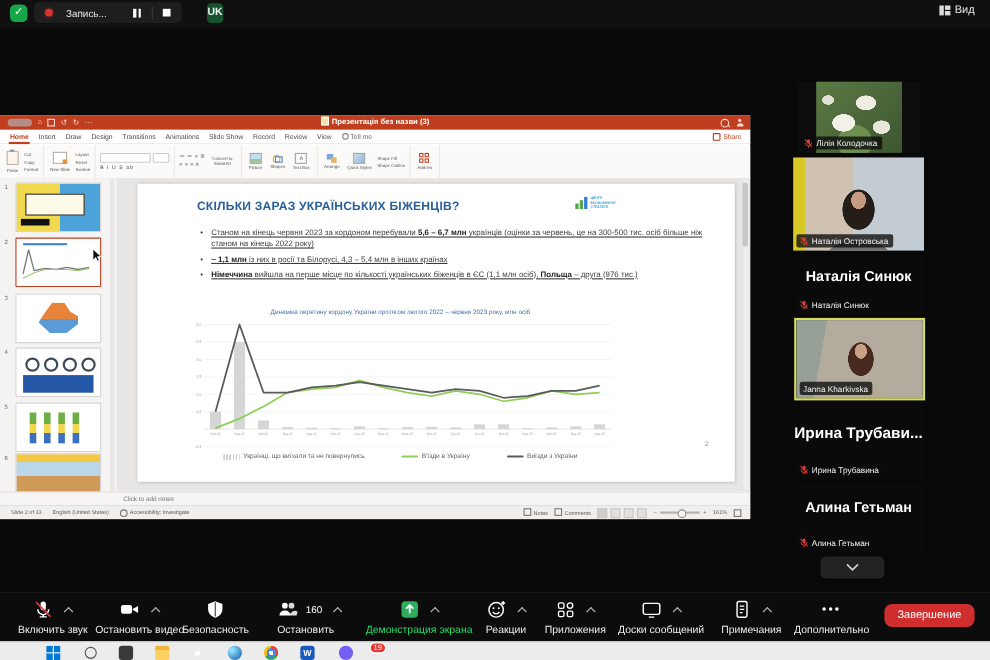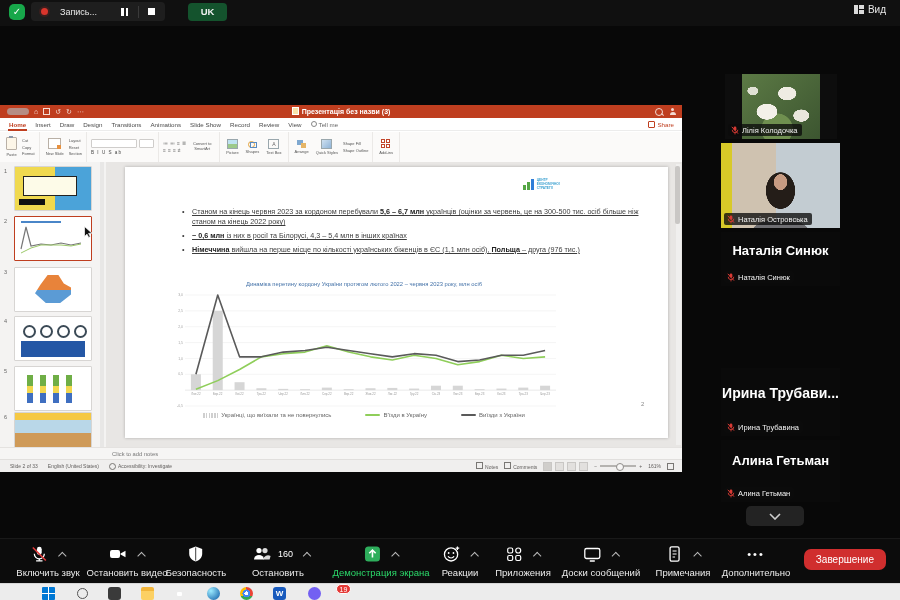--- a/index.html
+++ b/index.html
@@ -11,21 +11,21 @@
   .shield{position:absolute;left:9px;top:4px;width:16px;height:16px;background:#17a74a;border-radius:5px;
           color:#fff;font-size:10px;line-height:16px;text-align:center;}
   .recpill{position:absolute;left:31px;top:2px;width:134px;height:19px;background:#1e1e1e;border-radius:4px;
            display:flex;align-items:center;}
   .recdot{width:7px;height:7px;border-radius:50%;background:#d9352c;margin-left:10px;box-shadow:0 0 0 2px #3a1f1e;}
   .rectext{color:#e8e8e8;font-size:9px;margin-left:12px;flex:1;}
   .pauseic{display:flex;gap:2px;margin-right:10px;}
   .pauseic i{display:block;width:2.4px;height:8px;background:#fff;}
   .recsep{width:1px;height:12px;background:#3a3a3a;margin-right:9px;}
   .stopic{width:7px;height:7px;background:#fff;margin-right:10px;}
-  .ukbtn{position:absolute;left:188px;top:3px;width:39px;height:18px;background:#14532d;border-radius:4px;
+  .ukbtn{position:absolute;left:188px;top:3px;width:15px;height:18px;background:#14532d;border-radius:4px;
          color:#f0f0f0;font-size:9.5px;font-weight:bold;text-align:center;line-height:18px;}
   .viewbtn{position:absolute;right:14px;top:4px;display:flex;align-items:center;gap:4px;color:#e8e8e8;font-size:10px;}
   .viewic{position:relative;width:10px;height:9px;}
   .viewic:before{content:"";position:absolute;left:0;top:0;width:4px;height:9px;background:#dadada;}
   .viewic:after{content:"";position:absolute;left:5.5px;top:0;width:4.5px;height:4px;background:#dadada;box-shadow:0 5px 0 #dadada;}
 
   
   #ppt{position:absolute;left:0;top:105px;width:682px;height:366px;background:#fff;}
   #ppt-titlebar{position:absolute;left:0;top:0;width:682px;height:13px;background:#bf3e1f;}
   .winpill{position:absolute;left:7px;top:3px;width:22px;height:7px;background:#b68d84;border-radius:4px;}
@@ -387,31 +387,32 @@
               <i></i>
               <i></i>
             </div>
           </div>
         <span class="tnum" style="top:252px">6</span>
         <div class="thumb t6" style="top:250px"></div>
         <div id="thumb-scroll"></div>
       </div>
 
       <div id="slide">
+        <div id="slide-title">СКІЛЬКИ ЗАРАЗ УКРАЇНСЬКИХ БІЖЕНЦІВ?</div>
         <div id="slide-logo">
           <span class="logobars">
               <i style="height:5px"></i>
               <i style="height:8px"></i>
               <i class="b3" style="height:11px"></i>
             </span>
           <span class="logotxt"><span>ЦЕНТР</span><br><span>ЕКОНОМІЧНОЇ</span><br><span>СТРАТЕГІЇ</span></span>
         </div>
         <div id="bullets">
           <div class="bullet"><span>Станом на кінець червня 2023 за кордоном перебували </span><b>5,6 – 6,7 млн</b><span> українців (оцінки за червень, це на 300-500 тис. осіб більше ніж станом на кінець 2022 року)</span></div>
-          <div class="bullet"><span></span><b>~ 0,6 млн</b><span> із них в росії та Білорусі, 4,3 – 5,4 млн в інших країнах</span></div>
+          <div class="bullet"><span></span><b>~ 1,1 млн</b><span> із них в росії та Білорусі, 4,3 – 5,4 млн в інших країнах</span></div>
           <div class="bullet"><span></span><b>Німеччина</b><span> вийшла на перше місце по кількості українських біженців в ЄС (1,1 млн осіб), </span><b>Польща</b><span> – друга (976 тис.)</span></div>
         </div>
         <div id="chart-title">Динаміка перетину кордону України протягом лютого 2022 – червня 2023 року, млн осіб</div>
         <svg id="chart-svg" width="390" height="120" viewBox="0 0 390 120">
             <line x1="16" y1="115" x2="387" y2="115" stroke="#ebebeb" stroke-width="0.5"></line>
             <text x="14" y="116.2" text-anchor="end" font-size="3.5" fill="#a6a6a6">-0,5</text>
             <line x1="16" y1="83.28571428571429" x2="387" y2="83.28571428571429" stroke="#ebebeb" stroke-width="0.5"></line>
             <text x="14" y="84.4857142857143" text-anchor="end" font-size="3.5" fill="#a6a6a6">0,5</text>
             <line x1="16" y1="67.42857142857142" x2="387" y2="67.42857142857142" stroke="#ebebeb" stroke-width="0.5"></line>
             <text x="14" y="68.62857142857142" text-anchor="end" font-size="3.5" fill="#a6a6a6">1,0</text>
@@ -539,20 +540,26 @@
         <svg width="8" height="9" viewBox="0 0 8 9">
           <rect x="2.6" y="0.5" width="2.8" height="4.2" rx="1.4" fill="#d83a34"></rect>
           <path d="M1.2 3.8a2.8 2.8 0 0 0 5.6 0" fill="none" stroke="#d83a34" stroke-width="0.9"></path>
           <line x1="4" y1="6.6" x2="4" y2="8.4" stroke="#d83a34" stroke-width="0.9"></line>
           <line x1="0.8" y1="0.8" x2="7" y2="7.6" stroke="#d83a34" stroke-width="1"></line>
         </svg>
         <span>Наталія Синюк</span>
       </div>
   </div>
 
+  <div class="tile" style="left:722px;top:289px;width:115px;height:71px;border:2px solid #d6dc5e">
+    <div class="vportrait2"></div>
+    <div class="plabel">
+        <span>Janna Kharkivska</span>
+      </div>
+  </div>
 
   <div class="tile" style="left:721px;top:368px;width:119px;height:68px;background:#0a0a0a">
     <div class="bigname" style="top:17px;font-size:14px">Ирина  Трубави...</div>
     <div class="plabel">
         <svg width="8" height="9" viewBox="0 0 8 9">
           <rect x="2.6" y="0.5" width="2.8" height="4.2" rx="1.4" fill="#d83a34"></rect>
           <path d="M1.2 3.8a2.8 2.8 0 0 0 5.6 0" fill="none" stroke="#d83a34" stroke-width="0.9"></path>
           <line x1="4" y1="6.6" x2="4" y2="8.4" stroke="#d83a34" stroke-width="0.9"></line>
           <line x1="0.8" y1="0.8" x2="7" y2="7.6" stroke="#d83a34" stroke-width="1"></line>
         </svg>

